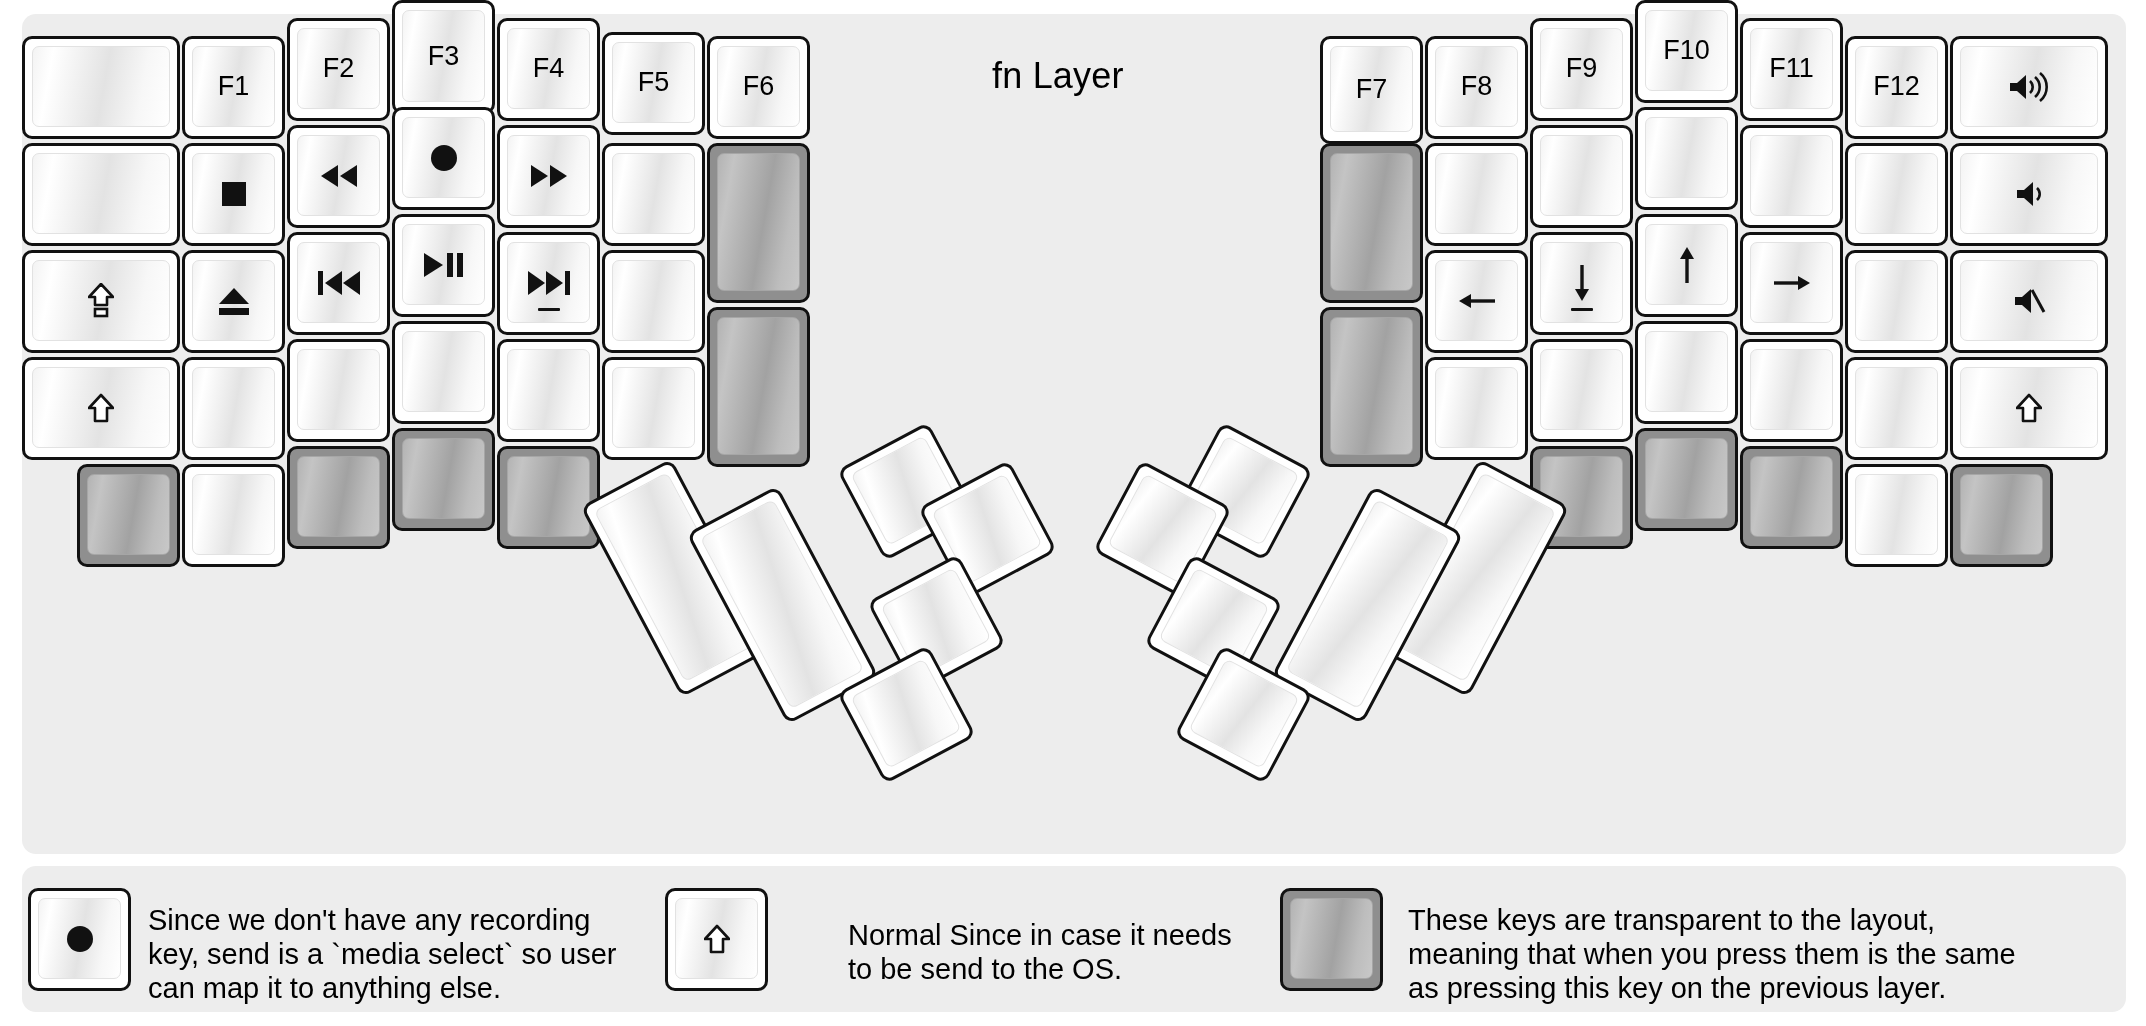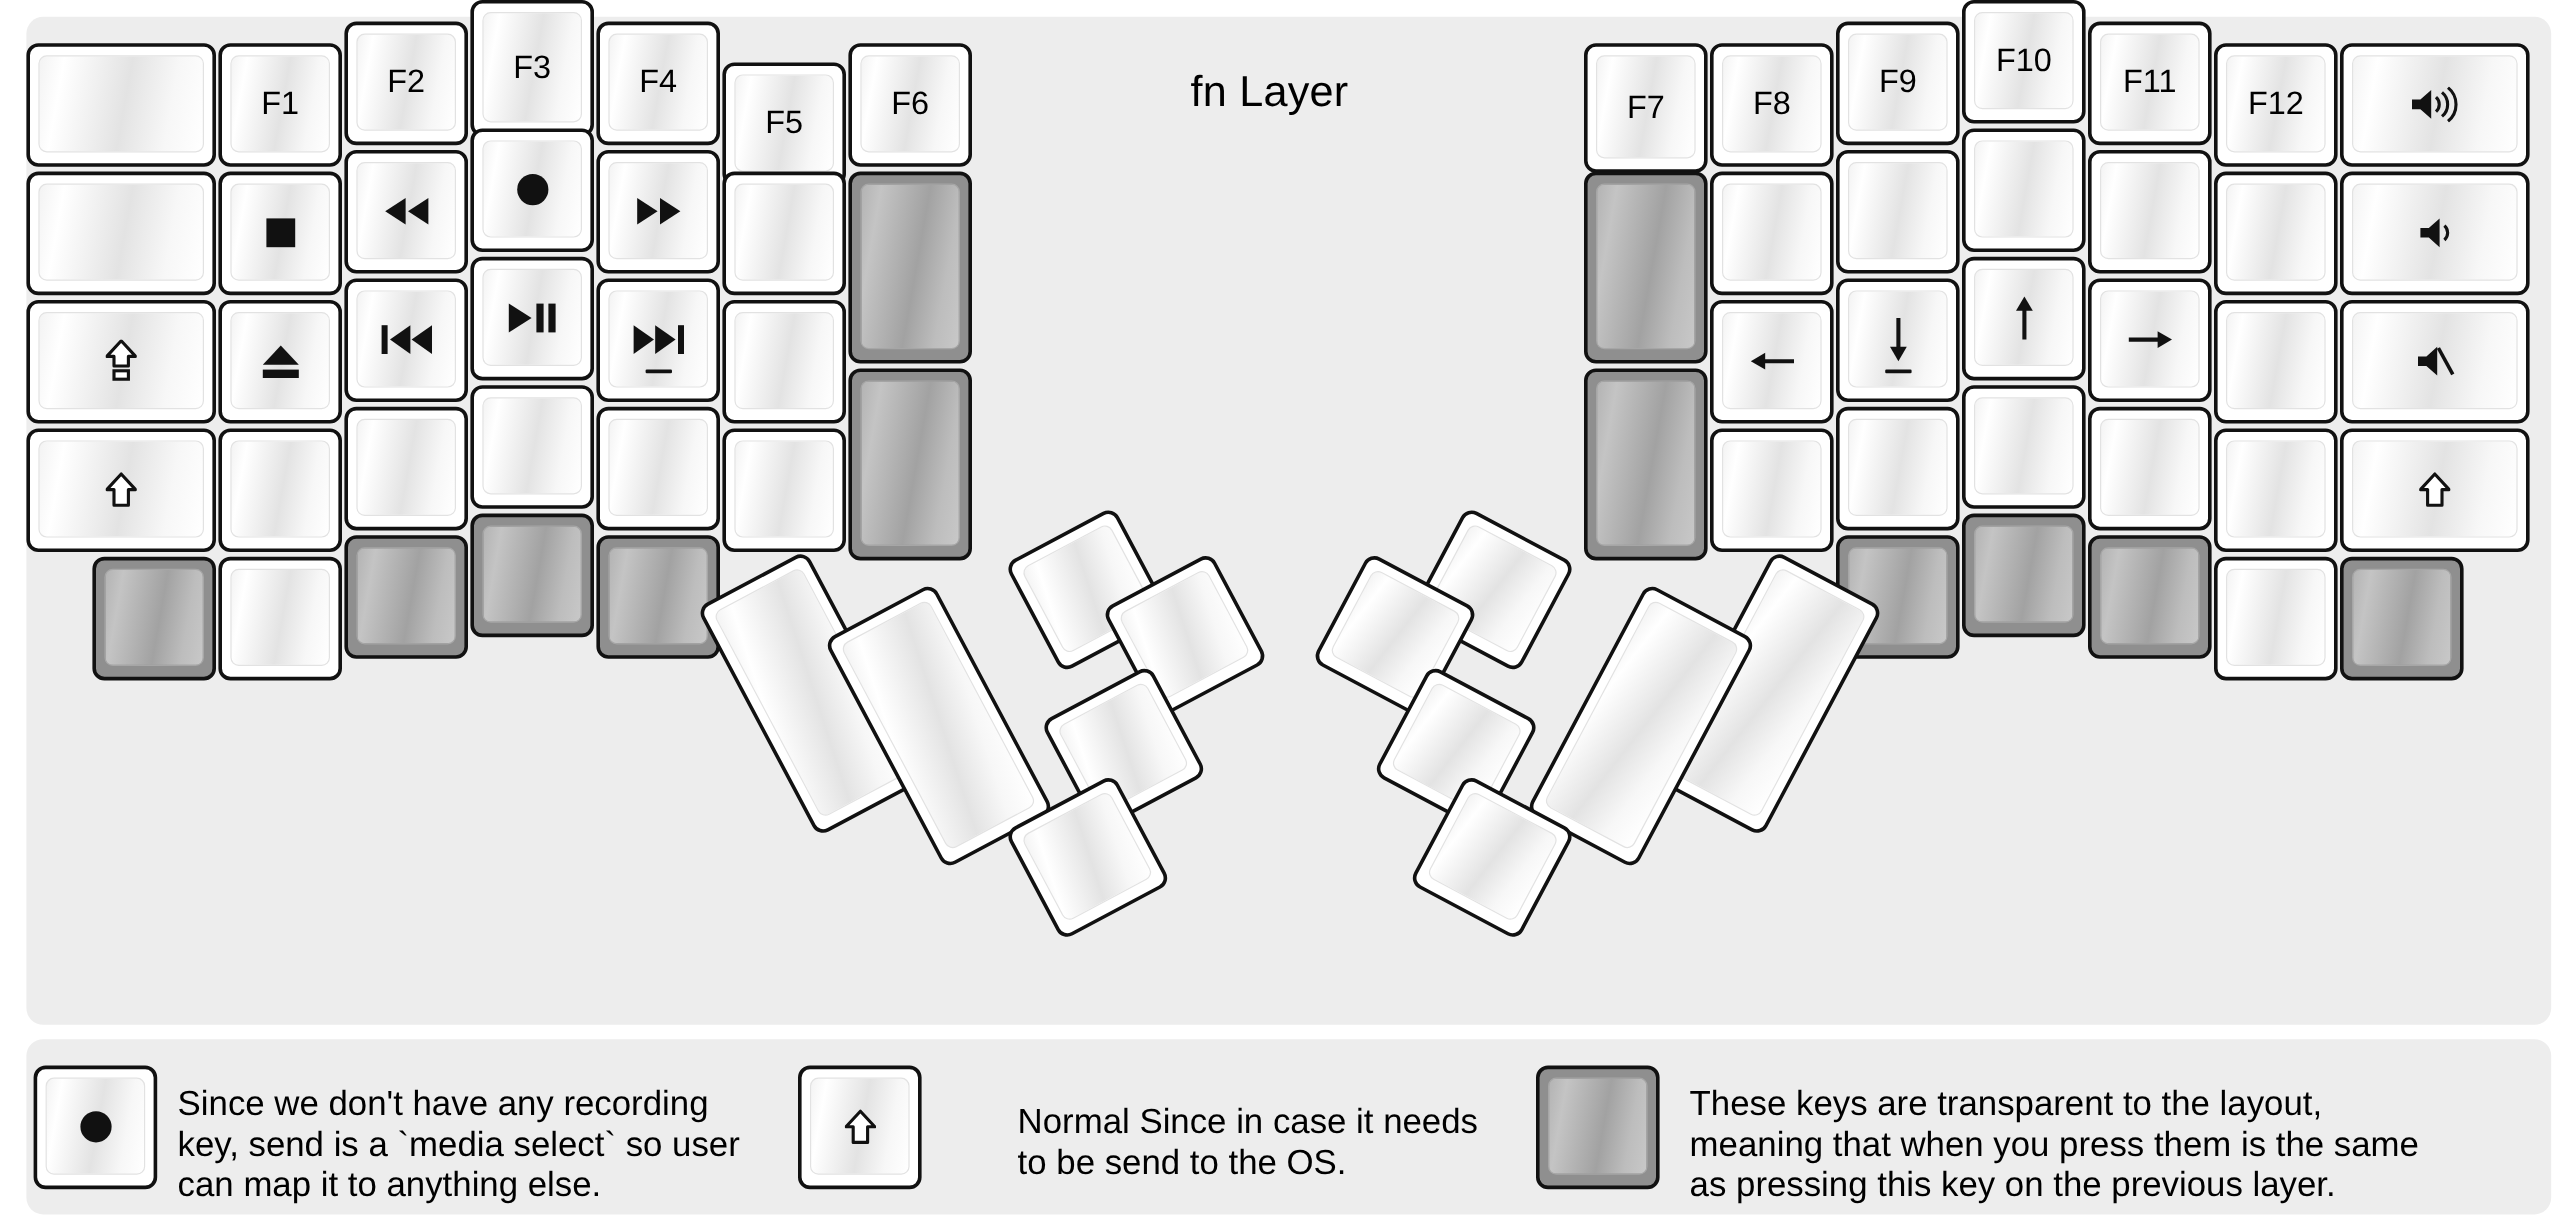--- a/index.html
+++ b/index.html
@@ -186,21 +186,21 @@
           </span>
           <i class="sub"></i>
         </div>
       </div>
       <div class="key" style="left: 497px; top: 339px; width: 103px; height: 103px;">
         <div class="top"></div>
       </div>
       <div class="key trans" style="left: 497px; top: 446px; width: 103px; height: 103px;">
         <div class="top"></div>
       </div>
-      <div class="key" style="left: 602px; top: 52px; width: 103px; height: 103px; padding-left: 20px;">
+      <div class="key" style="left: 602px; top: 32px; width: 103px; height: 103px; padding-left: 20px;">
         <div class="top">
           <span class="lbl">F5</span>
         </div>
       </div>
       <div class="key" style="left: 602px; top: 143px; width: 103px; height: 103px;">
         <div class="top"></div>
       </div>
       <div class="key" style="left: 602px; top: 250px; width: 103px; height: 103px;">
         <div class="top"></div>
       </div>

